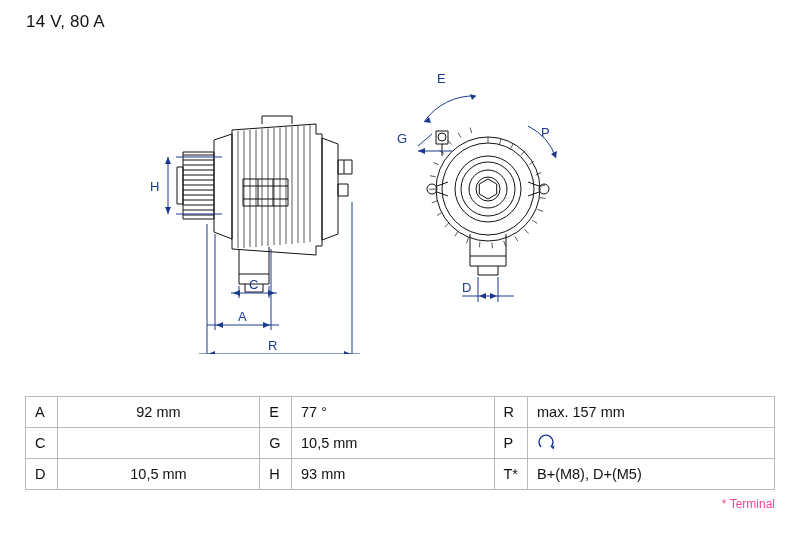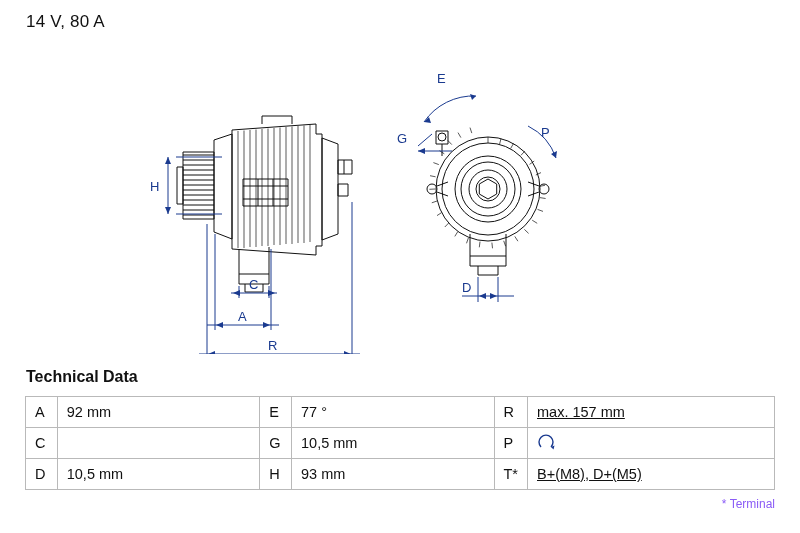--- a/index.html
+++ b/index.html
@@ -60,29 +60,29 @@
     padding: 0 9px;
     vertical-align: middle;
     color: #111;
     white-space: nowrap;
   }
   td.key {
     width: 32px;
     text-align: left;
     padding-left: 8px;
   }
-  td.val1 { width: 218px; }
+  td.val1 { width: 218px; text-align: center; }
   td.val2 { width: 218px; }
-  td.val3 { width: 262px; text-decoration: underline; }
+  td.val3 { width: 262px; }
   .footnote {
     position: absolute;
     right: 25px;
     top: 497px;
     font-size: 12px;
-    color: #8b5cf6;
+    color: #ec4899;
   }
   svg { display: block; }
   .ln { stroke: #1a3a8f; stroke-width: 1; fill: none; }
   .blk { stroke: #111; stroke-width: 1; fill: none; }
   .bluf { fill: #1a3a8f; stroke: none; }
   .lbl { font-family: "Liberation Sans", sans-serif; font-size: 13px; fill: #1a3a8f; }
   .hatch { stroke: #111; stroke-width: 0.7; fill: none; }
 </style>
 </head>
 <body>
@@ -217,21 +217,20 @@
         <path class="ln" d="M498 243 L498 268"></path>
         <path class="ln" d="M462 262 L514 262"></path>
         <path class="bluf" d="M479 262 l7 -3 v6 z"></path>
         <path class="bluf" d="M497 262 l-7 -3 v6 z"></path>
         <text class="lbl" x="462" y="258">D</text>
       </g>
 
     </svg>
   </div>
 
-  <div class="tech-heading">Technical Data</div>
 
   <table class="tech">
     <tbody>
       <tr>
         <td class="key">A</td>
         <td class="val1">92 mm</td>
         <td class="key">E</td>
         <td class="val2">77 °</td>
         <td class="key">R</td>
         <td class="val3">max. 157 mm</td>

